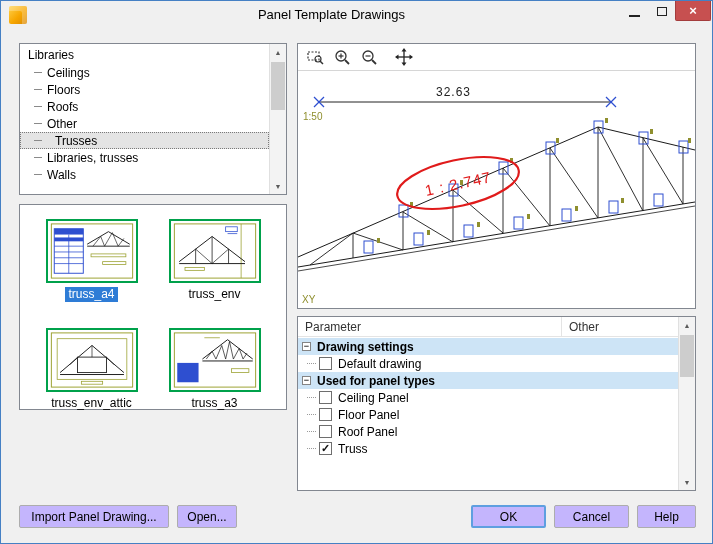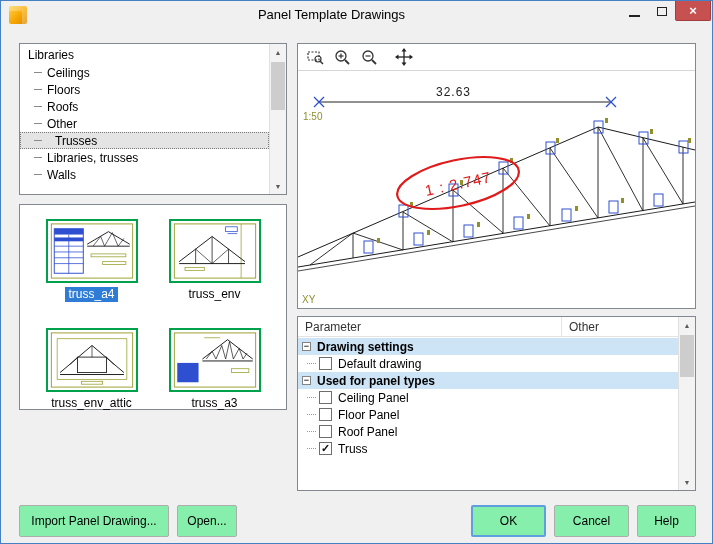--- a/index.html
+++ b/index.html
@@ -70,21 +70,21 @@
   .collapse { width:9px; height:9px; border:1px solid #848484; background:#fff; margin-left:4px;
               font-size:9px; line-height:7px; text-align:center; color:#333; flex:0 0 auto; }
   .gl { margin-left:6px; }
   .treedash { width:9px; height:1px; border-top:1px dotted #9a9a9a; margin-left:9px; flex:0 0 auto; }
   .cbox { width:13px; height:13px; border:1px solid #6e6e6e; background:#fff; margin-left:3px;
           display:flex; align-items:center; justify-content:center; flex:0 0 auto; }
   .mark { font-size:11px; font-weight:bold; line-height:11px; color:#111; }
   .cl { margin-left:6px; }
 
   
-  .pushbtn { position:absolute; top:504px; height:32px; background:#86efac; border:1px solid #adadad;
+  .pushbtn { position:absolute; top:504px; height:23px; background:#c4b5fd; border:1px solid #adadad;
              font-family:"Liberation Sans", sans-serif; font-size:12px; color:#000; border-radius:2px; }
   .btn-import { left:18px; width:150px; }
   .btn-open { left:176px; width:60px; }
   .btn-ok { left:470px; width:75px; border:2px solid #5e9fe0; }
   .btn-cancel { left:553px; width:75px; }
   .btn-help { left:636px; width:59px; }
 </style>
 </head>
 <body>
 

